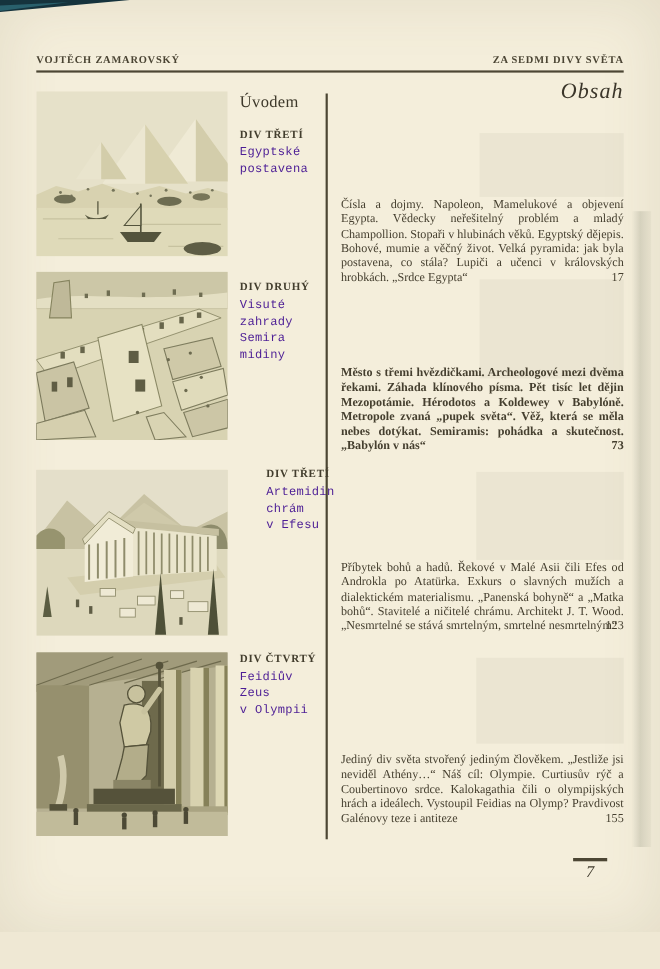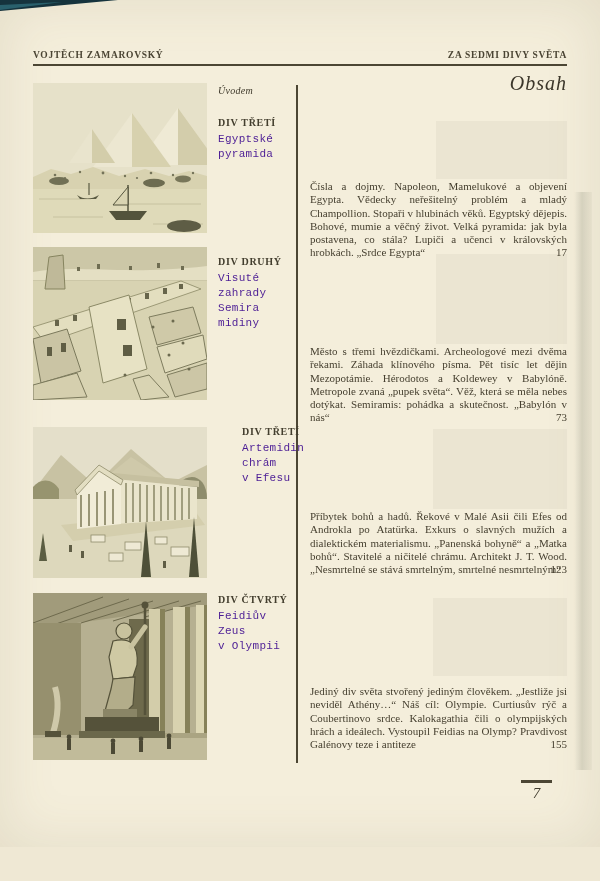--- a/index.html
+++ b/index.html
@@ -24,21 +24,21 @@
   .hdr-left{left:33px;}
   .hdr-right{right:33px;}
   .hdr-rule{position:absolute;left:33px;top:64px;width:534px;height:2px;background:#4c4634;}
   .plate{position:absolute;left:33px;margin:0;padding:0;}
   .plate svg{display:block;}
   .divider{position:absolute;left:296px;top:85px;width:2px;height:678px;background:#4c4634;}
   .contents-title{
     position:absolute;right:33px;top:72px;font-size:20px;font-style:italic;
     color:#3b362a;letter-spacing:1px;
   }
-  .intro{position:absolute;left:218px;top:85px;font-size:10px;color:#3e392b;letter-spacing:0.3px;font-style:italic;}
+  .intro{position:absolute;left:218px;top:85px;font-size:15px;color:#3e392b;letter-spacing:0.3px;}
   .entry-head{position:absolute;left:218px;width:78px;}
   .kicker{font-size:10px;font-weight:bold;letter-spacing:0.7px;color:#433e2e;margin-bottom:4px;white-space:nowrap;}
   .title-line{font-size:11px;line-height:15px;letter-spacing:0.3px;color:#4c1d95;font-family:Liberation Mono, monospace;}
   .summary{
     position:absolute;left:310px;width:257px;font-size:11px;line-height:13.3px;
     text-align:justify;color:#453f2f;
   }
   .pageno{position:absolute;right:0;bottom:0;margin-top:24px;}
   .folio-rule{position:absolute;left:521px;top:780px;width:31px;height:2.5px;background:#4c4634;}
   .folio{
@@ -256,21 +256,21 @@
 
   <div class="divider"></div>
 
   <div class="contents-title">Obsah</div>
 
   <div class="intro">Úvodem</div>
 
   <div class="entry-head" style="top:117px;">
     <div class="kicker">DIV TŘETÍ</div>
     <div class="title-line">Egyptské</div>
-    <div class="title-line">pyramida</div>
+    <div class="title-line">postavena</div>
   </div>
 
   <div class="entry-head" style="top:256px;">
     <div class="kicker">DIV DRUHÝ</div>
     <div class="title-line">Visuté</div>
     <div class="title-line">zahrady</div>
     <div class="title-line">Semira</div>
     <div class="title-line">midiny</div>
   </div>
 
@@ -286,21 +286,21 @@
     <div class="title-line">Feidiův</div>
     <div class="title-line">Zeus</div>
     <div class="title-line">v Olympii</div>
   </div>
 
   <div class="summary" style="top:180px;">
     <span>Čísla a dojmy. Napoleon, Mamelukové a objevení Egypta. Vědecky neřešitelný problém a mladý Champollion. Stopaři v hlubinách věků. Egyptský dějepis. Bohové, mumie a věčný život. Velká pyramida: jak byla postavena, co stála? Lupiči a učenci v královských hrobkách. „Srdce Egypta“</span>
     <span class="pageno">17</span>
   </div>
 
-  <div class="summary" style="top:345px;">
+  <div class="summary" style="top:333px;font-weight:bold;">
     <span>Město s třemi hvězdičkami. Archeologové mezi dvěma řekami. Záhada klínového písma. Pět tisíc let dějin Mezopotámie. Hérodotos a Koldewey v Babylóně. Metropole zvaná „pupek světa“. Věž, která se měla nebes dotýkat. Semiramis: pohádka a skutečnost. „Babylón v nás“</span>
     <span class="pageno">73</span>
   </div>
 
   <div class="summary" style="top:510px;">
     <span>Příbytek bohů a hadů. Řekové v Malé Asii čili Efes od Androkla po Atatürka. Exkurs o slavných mužích a dialektickém materialismu. „Panenská bohyně“ a „Matka bohů“. Stavitelé a ničitelé chrámu. Architekt J. T. Wood. „Nesmrtelné se stává smrtelným, smrtelné nesmrtelným“</span>
     <span class="pageno">123</span>
   </div>
 
   <div class="summary" style="top:685px;">

